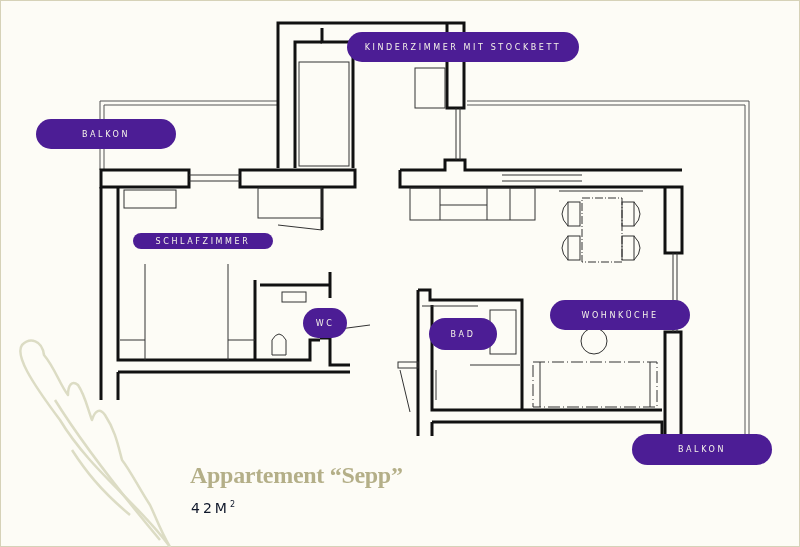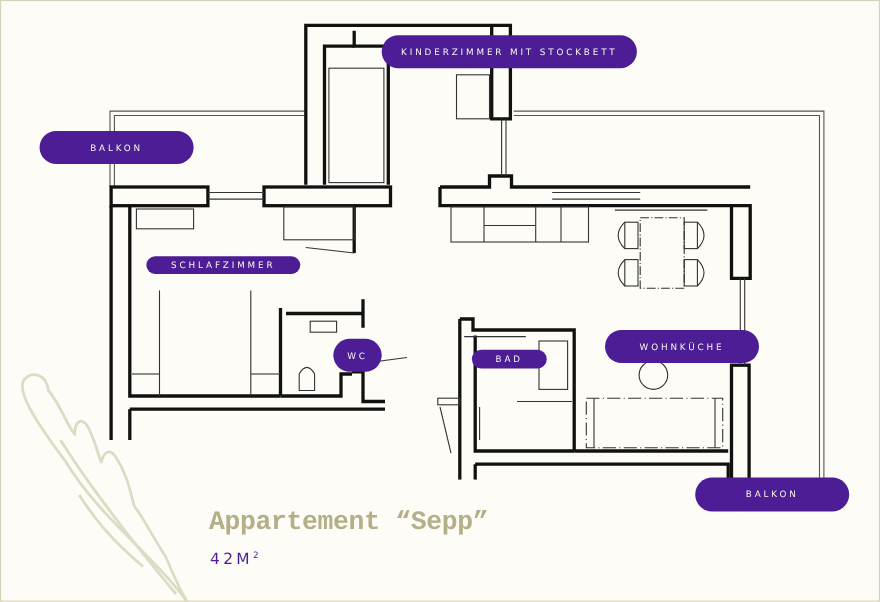--- a/index.html
+++ b/index.html
@@ -1,21 +1,21 @@
 <!DOCTYPE html>
 <html><head>
 <meta charset="utf-8">
 <style>
   html, body { margin:0; padding:0; }
   body { width:800px; height:547px; overflow:hidden; background:#fdfcf6; position:relative; font-family:"DejaVu Sans","Liberation Sans",sans-serif; }
   .frame { position:absolute; left:0; top:0; width:798px; height:545px; border:1px solid #d6d2b8; box-sizing:content-box; }
   svg.plan { position:absolute; left:0; top:0; }
   .pill { position:absolute; background:#4c1d95; color:#f6f4ea; border-radius:20px; display:flex; align-items:center; justify-content:center; font-size:8px; letter-spacing:2.6px; font-family:"DejaVu Sans",sans-serif; font-weight:400; box-sizing:border-box; }
-  .title { position:absolute; left:190px; top:462px; font-family:Liberation Mono, monospace; font-weight:bold; font-size:24px; color:#b4af88; letter-spacing:-0.3px; }
-  .area { position:absolute; left:191px; top:500px; font-family:"DejaVu Sans",sans-serif; font-size:14px; color:#4c1d95; letter-spacing:3px; }
+  .title { position:absolute; left:190px; top:462px; font-family:Liberation Serif, serif; font-weight:bold; font-size:24px; color:#b4af88; letter-spacing:-0.3px; }
+  .area { position:absolute; left:191px; top:500px; font-family:"DejaVu Sans",sans-serif; font-size:14px; color:#0f172a; letter-spacing:3px; }
   .area sup { font-size:8px; vertical-align:6px; letter-spacing:0; }
 </style>
 </head>
 <body>
 
 <div class="frame"></div>
 
 <svg class="plan" width="800" height="547" viewBox="0 0 800 547" xmlns="http://www.w3.org/2000/svg">
 
   <g fill="none" stroke="#dcdcc4" stroke-width="2.5" stroke-linejoin="round">
@@ -126,18 +126,18 @@
 
     <rect x="398" y="362" width="20" height="6"></rect>
     <line x1="400" y1="370" x2="410" y2="412"></line>
   </g>
 </svg>
 
 <div class="pill" style="left:347px;top:32px;width:232px;height:30px;">KINDERZIMMER MIT STOCKBETT</div>
 <div class="pill" style="left:36px;top:119px;width:140px;height:30px;">BALKON</div>
 <div class="pill" style="left:133px;top:233px;width:140px;height:16px;">SCHLAFZIMMER</div>
 <div class="pill" style="left:303px;top:297px;width:44px;height:30px;margin-top:11px;">WC</div>
-<div class="pill" style="left:429px;top:318px;width:68px;height:17px;">BAD</div>
+<div class="pill" style="left:429px;top:318px;width:68px;height:32px;">BAD</div>
 <div class="pill" style="left:550px;top:300px;width:140px;height:30px;">WOHNKÜCHE</div>
 <div class="pill" style="left:632px;top:434px;width:140px;height:31px;">BALKON</div>
 
 <div class="title">Appartement “Sepp”</div>
 <div class="area"><span>42</span><span>M</span><sup>2</sup></div>
 
 </body></html>

